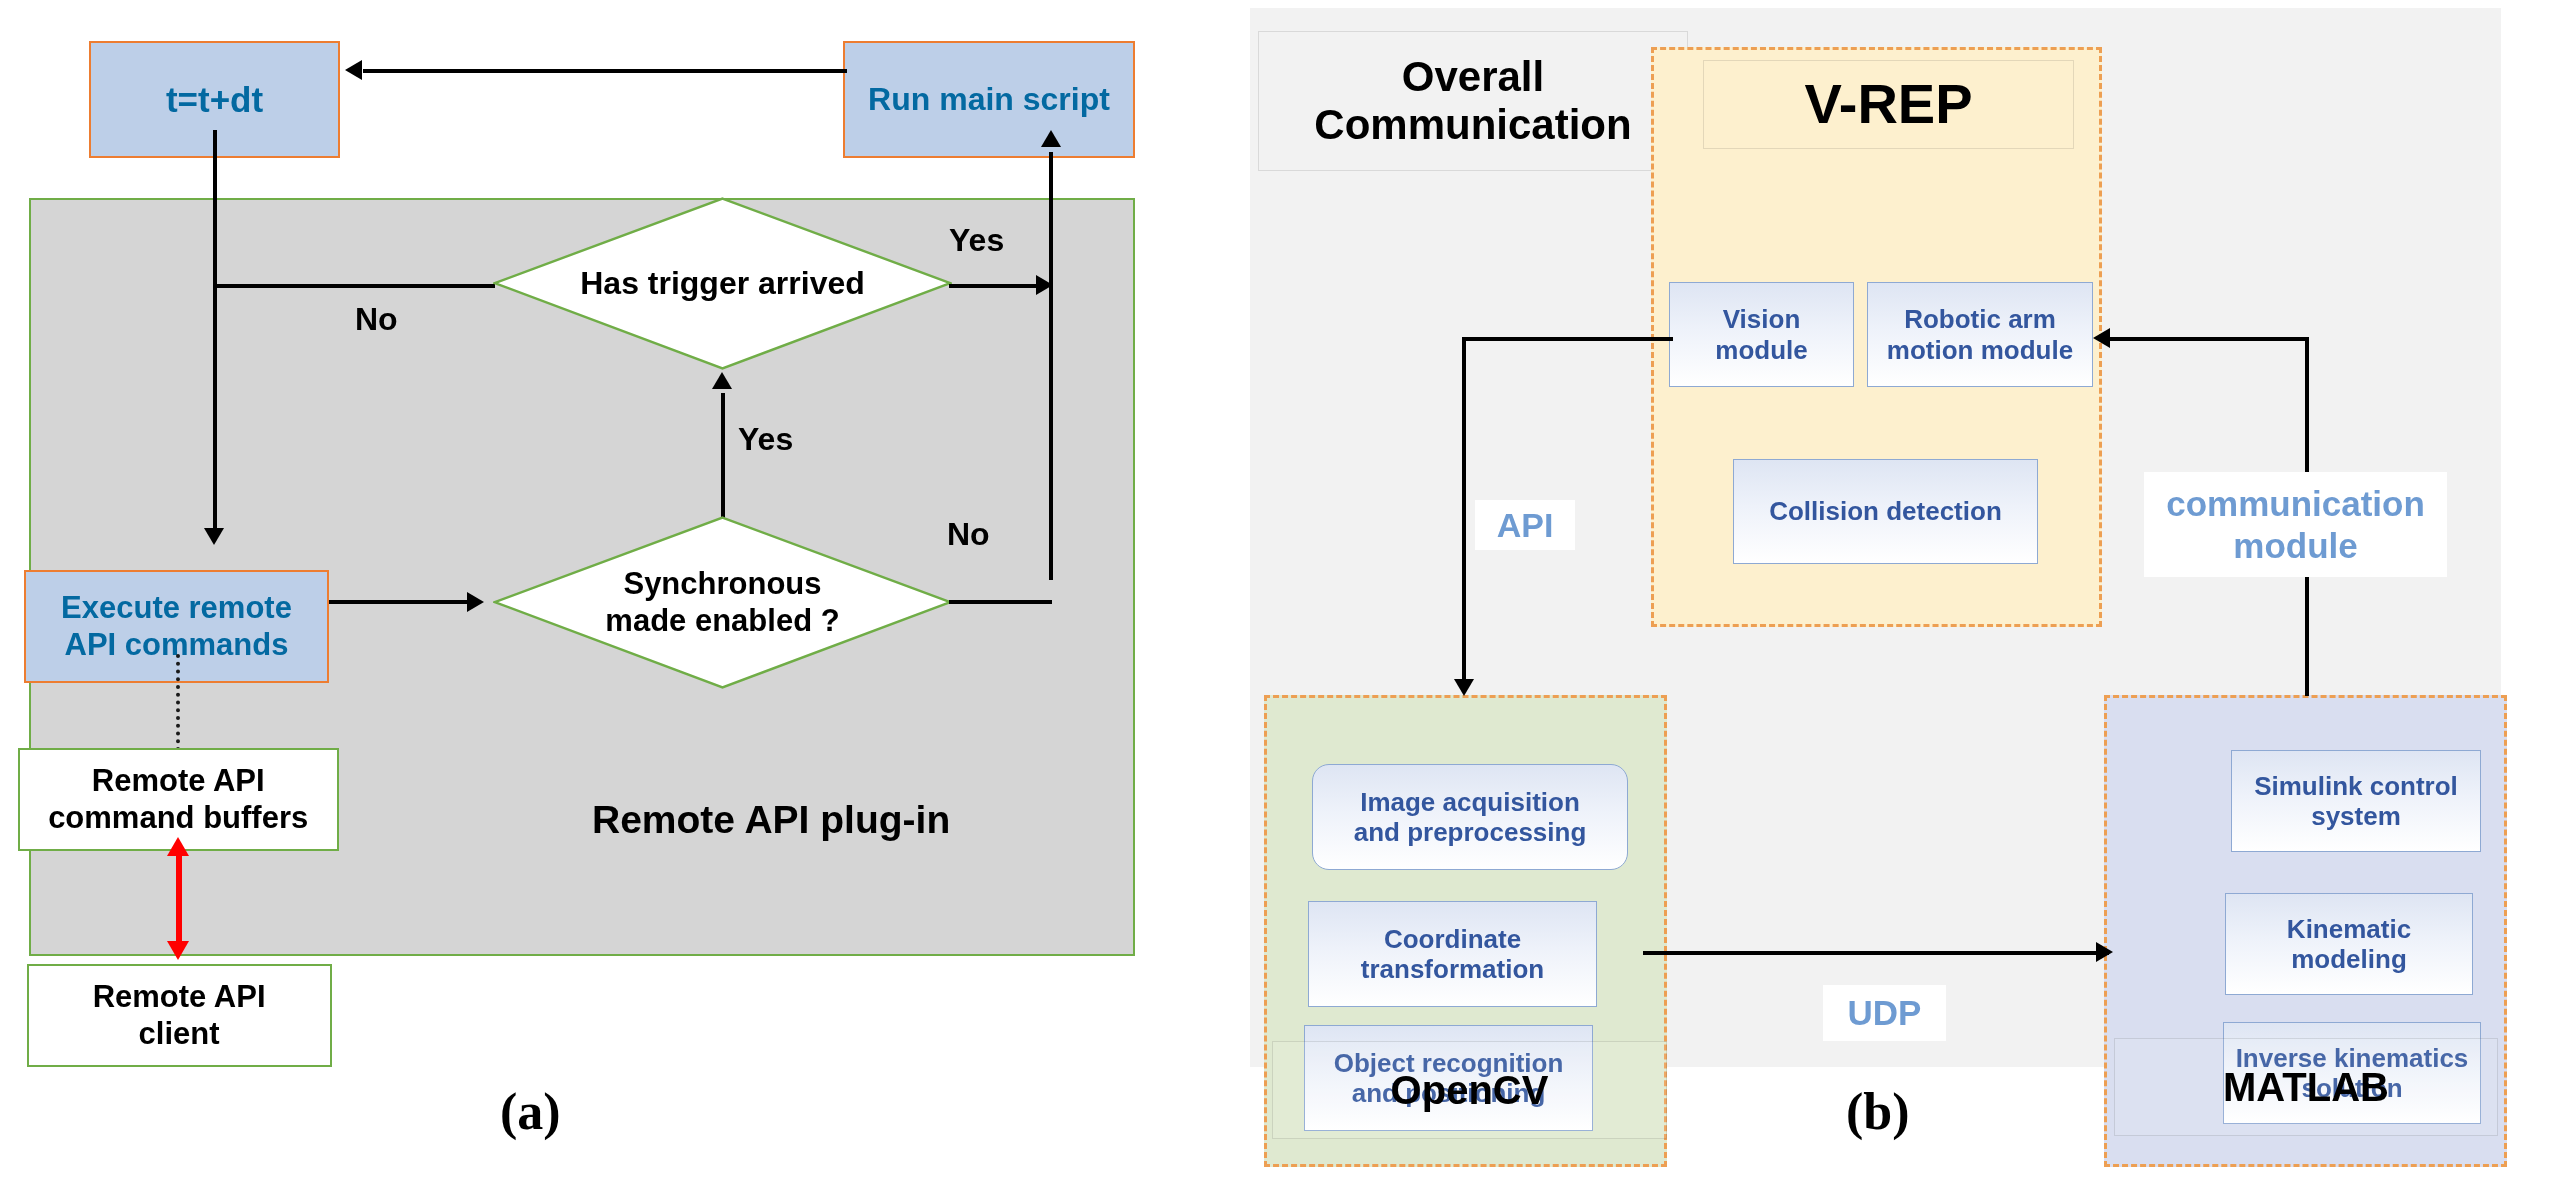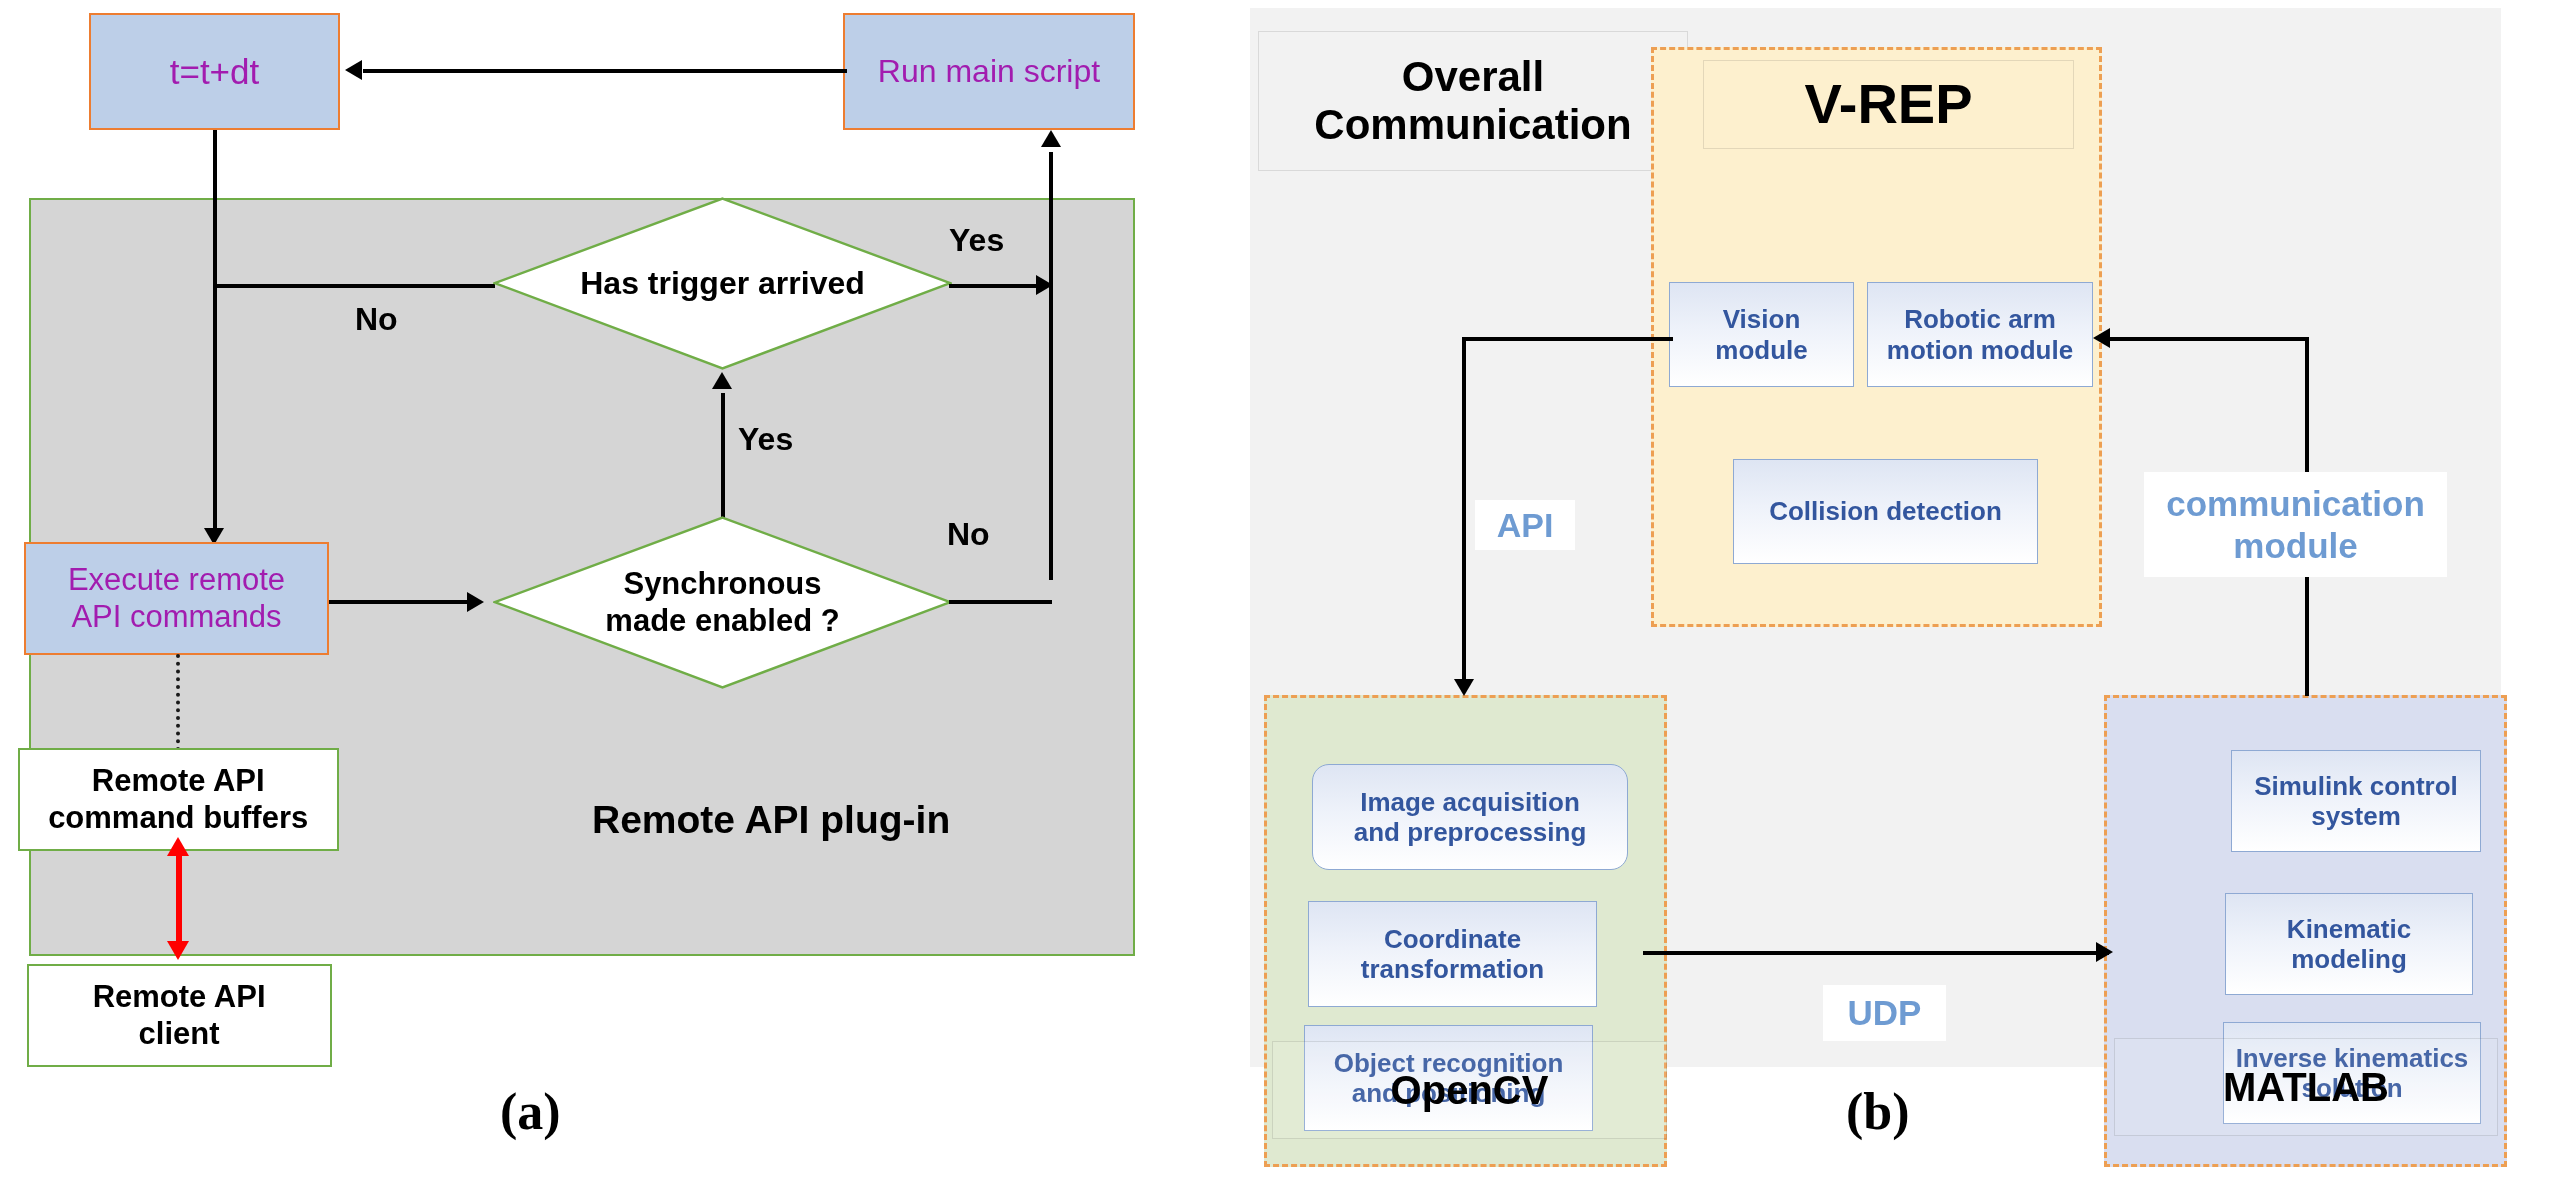--- a/index.html
+++ b/index.html
@@ -4,21 +4,21 @@
 <style>
   html,body{margin:0;padding:0;background:#ffffff;}
   body{width:2576px;height:1188px;font-family:"Liberation Sans",sans-serif;position:relative;overflow:hidden;}
 
   .panel{position:absolute;}
 
   
   .box{position:absolute;box-sizing:border-box;display:flex;align-items:center;justify-content:center;text-align:center;}
 
   
-  .a-blue{background:#bdcfe8;border:2.4px solid #ed7d31;color:#a21caf;font-weight:normal;}
+  .a-blue{background:#bdcfe8;border:2.4px solid #ed7d31;color:#0369a1;font-weight:bold;margin-top:28px;}
   .a-green-box{background:#ffffff;border:2.4px solid #70ad47;color:#000;font-weight:bold;}
   .a-plugin{background:#d5d5d5;border:2.4px solid #70ad47;}
   .a-label{position:absolute;color:#000;font-weight:bold;}
 
   .diamond-wrap{position:absolute;}
   .diamond-wrap svg{position:absolute;left:0;top:0;}
   .diamond-text{position:absolute;left:0;top:0;width:100%;height:100%;display:flex;flex-direction:column;
       align-items:center;justify-content:center;font-weight:bold;color:#000;text-align:center;line-height:1.18;}
 
   .ln{position:absolute;background:#000;}

